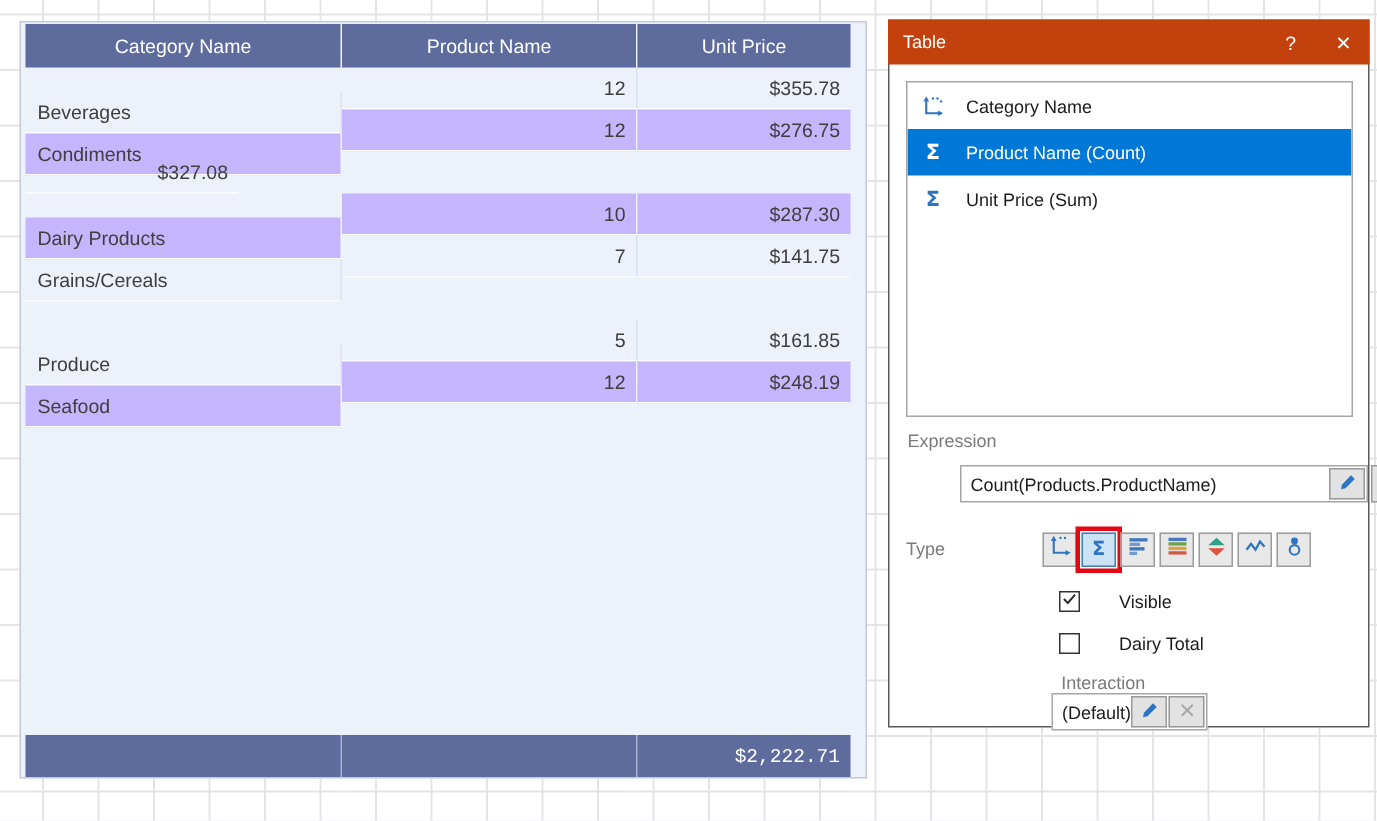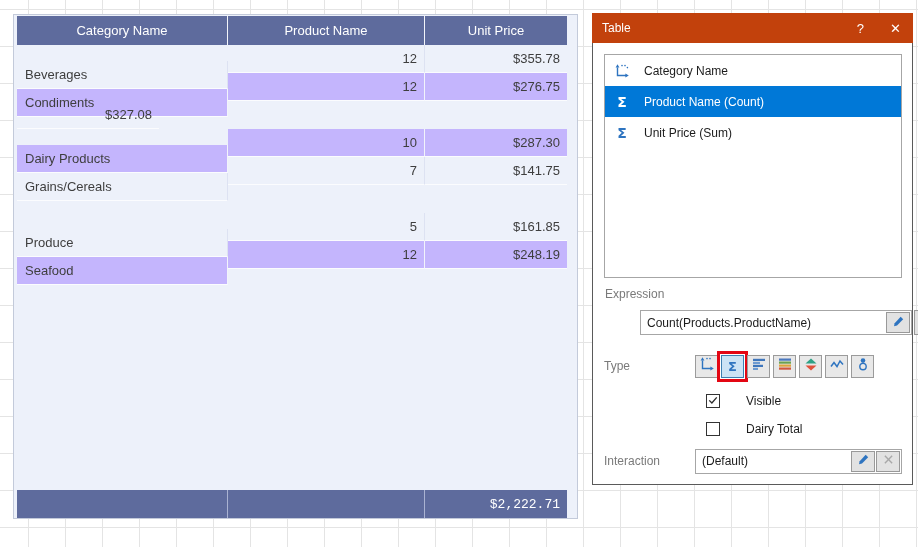--- a/index.html
+++ b/index.html
@@ -86,21 +86,21 @@
   }
   .type-btn.sel{
     background:#cbe3f5;border:1px solid #3c7fb1;
     outline:3px solid #e30613;outline-offset:1px;
   }
   .type-btn .sigma{font-size:13px;}
   .chk-row{position:absolute;left:113px;height:15px;display:flex;align-items:center;}
   .chkbox{width:14px;height:14px;border:1px solid #333;background:#fff;box-sizing:border-box;
     display:flex;align-items:center;justify-content:center;flex:none;}
   .chk-row .lbl{font-size:12px;color:#1c1c1c;margin-left:26px;}
-  .inter-row{position:absolute;left:11px;top:434px;width:298px;height:26px;display:flex;align-items:center;}
+  .inter-row{position:absolute;left:11px;top:434px;width:298px;height:26px;display:flex;align-items:center;flex-direction:column;}
   .x-dis svg line{stroke:#a8a8a8;}
 </style>
 </head>
 <body>
 
 <div class="report-widget">
 
   <div class="t-row hdr">
     <div class="t-cell c0">Category Name</div>
     <div class="t-cell c1">Product Name</div>

